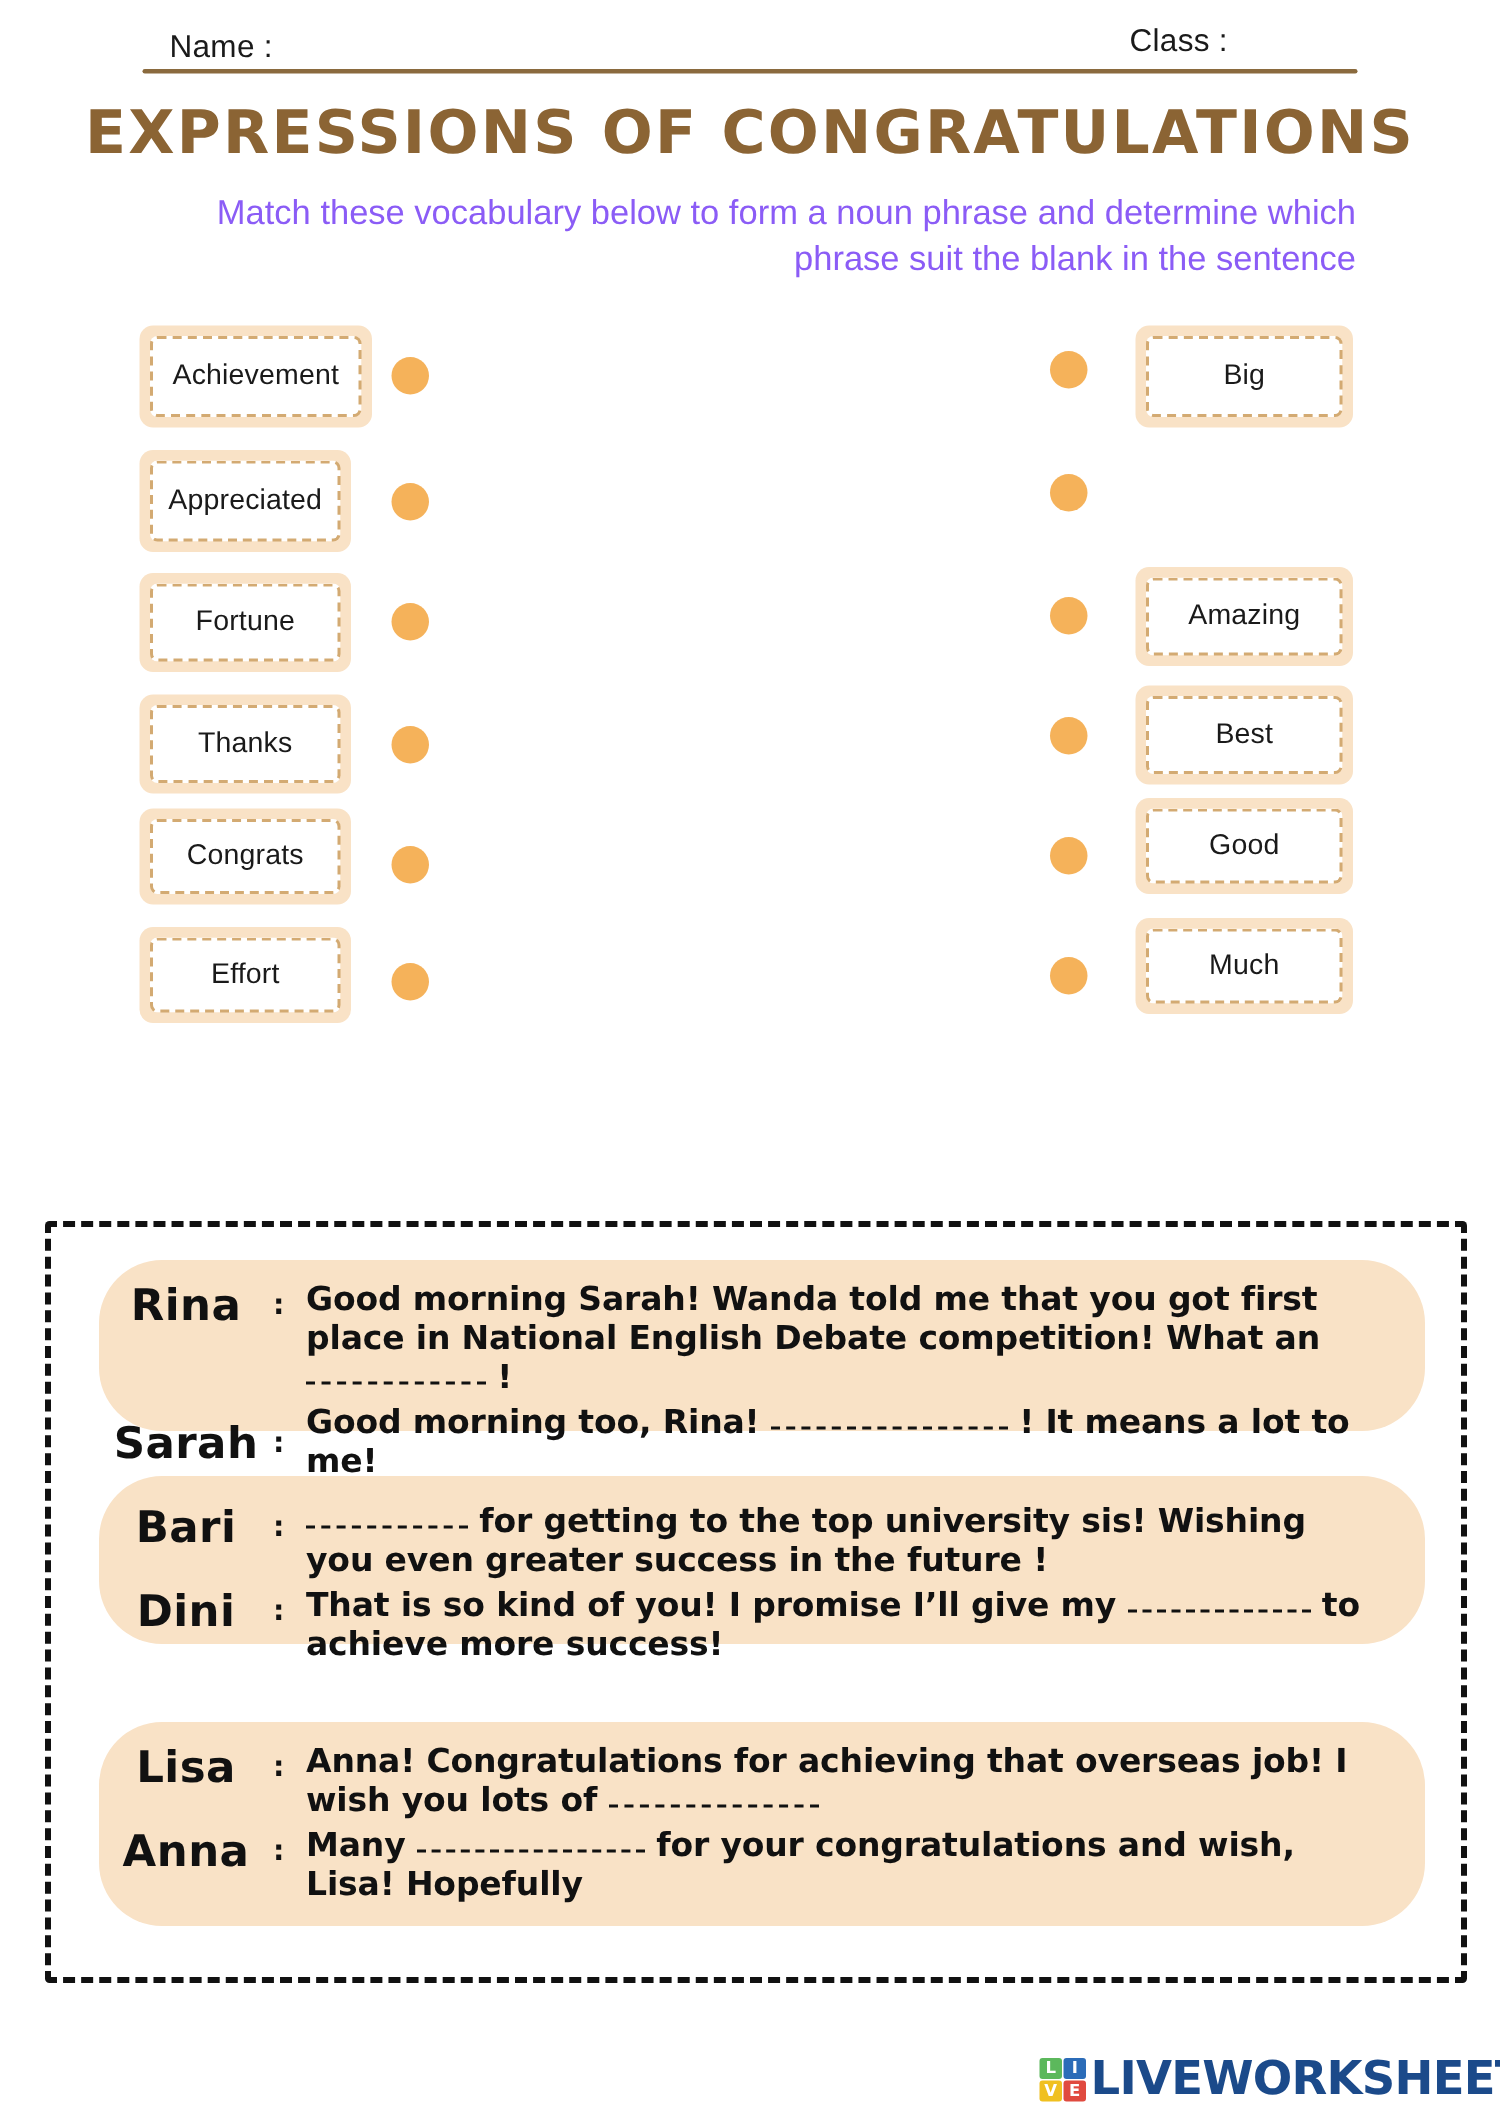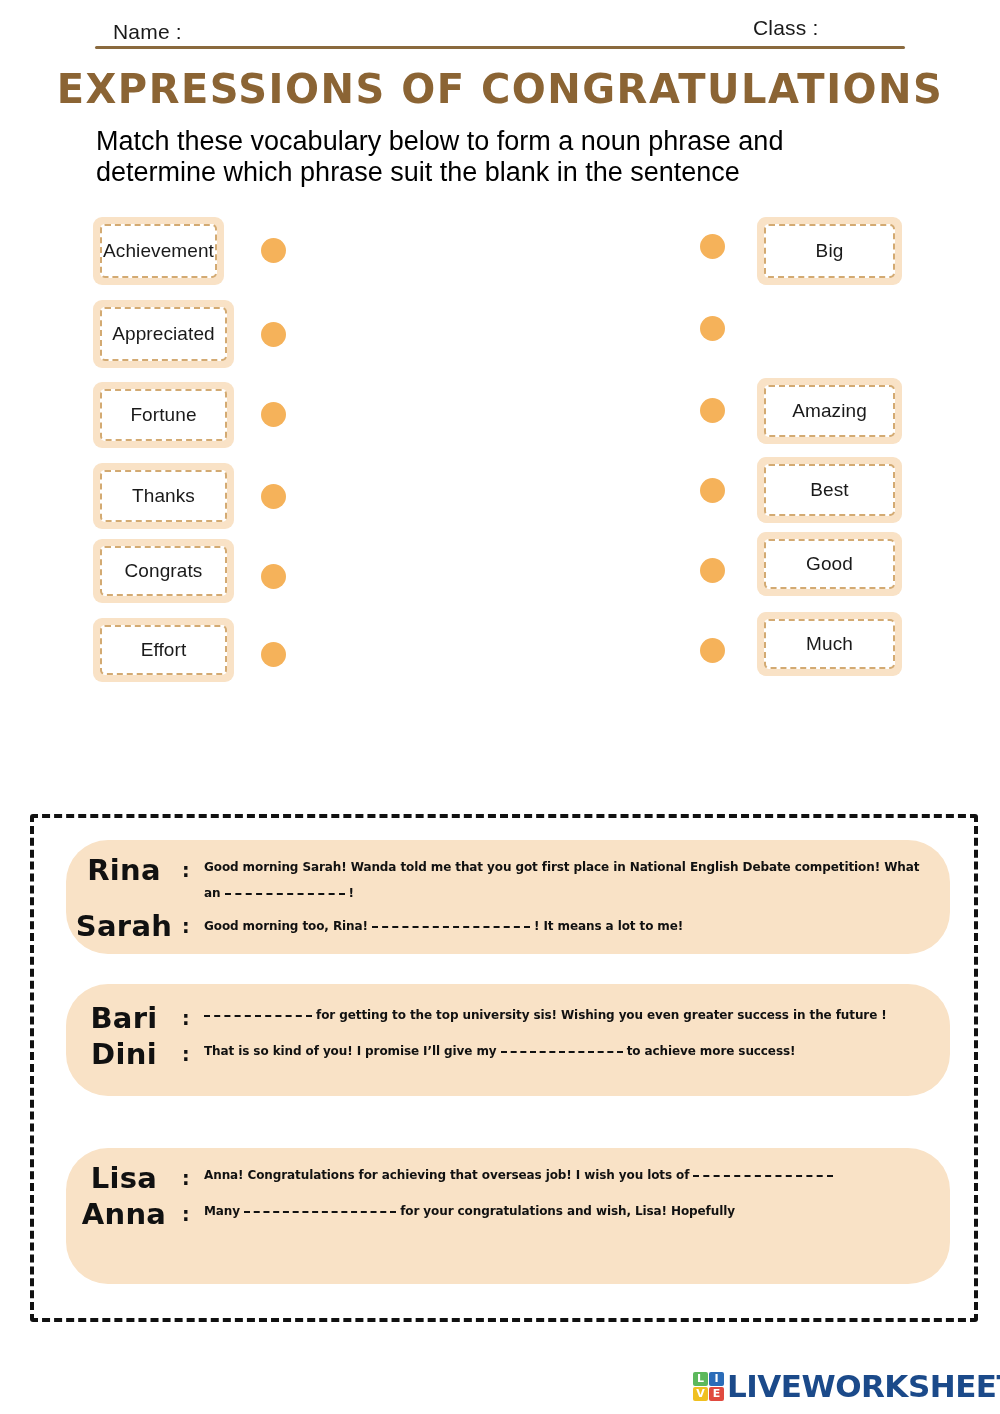--- a/index.html
+++ b/index.html
@@ -59,24 +59,24 @@
     font-size: 40px;
     letter-spacing: 1.5px;
     color: #8b6434;
     text-transform: uppercase;
   }
 
   .subtitle {
     position: absolute;
     left: 96px; top: 126px;
     width: 808px;
-    text-align: left;
-    font-size: 27px;
+    text-align: right;
+    font-size: 23px;
     line-height: 31px;
-    color: #000000;
+    color: #8b5cf6;
   }
 
   
   .match-area {
     position: absolute;
     left: 0; top: 212px;
     width: 1000px;
     height: 480px;
   }
 
@@ -151,21 +151,21 @@
     font-weight: bold;
     font-size: 19px;
     color: #111111;
     line-height: 32px;
     text-align: left;
   }
   .speech {
     flex: 1 1 auto;
     font-family: "DejaVu Sans", sans-serif;
     font-weight: bold;
-    font-size: 12px;
+    font-size: 22px;
     line-height: 26px;
     color: #111111;
     letter-spacing: -0.1px;
   }
 
   .blank {
     display: inline-block;
     border-bottom: 2.5px dashed #111111;
     vertical-align: 2px;
     height: 13px;
@@ -222,21 +222,21 @@
   <div class="header-row">
     <div class="name-label">Name :</div>
     <div class="class-label">Class :</div>
     <div class="header-rule"></div>
   </div>
 
   <div class="title">EXPRESSIONS OF CONGRATULATIONS</div>
   <div class="subtitle">Match these vocabulary below to form a noun phrase and determine which phrase suit the blank in the sentence</div>
 
   <div class="match-area" id="match-area">
-      <div class="word-box" style="left: 93px; top: 5px; width: 131px; height: 68px;">
+      <div class="word-box" style="left: 93px; top: 5px; width: 155px; height: 68px;">
         <div class="word-box-inner">
           <span class="word-text">Achievement</span>
         </div>
       </div>
       <div class="dot" style="left: 261px; top: 26px;"></div>
       <div class="word-box" style="left: 93px; top: 88px; width: 141px; height: 68px;">
         <div class="word-box-inner">
           <span class="word-text">Appreciated</span>
         </div>
       </div>

